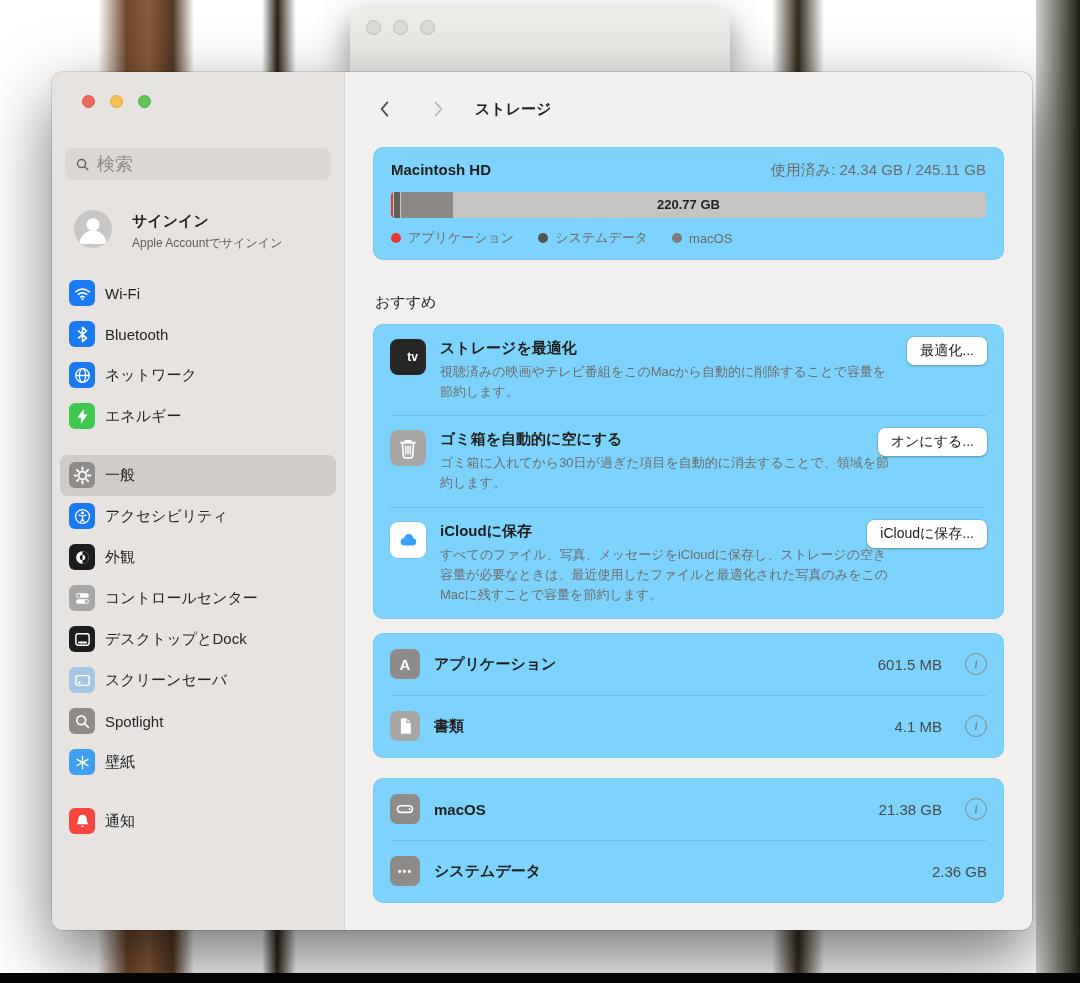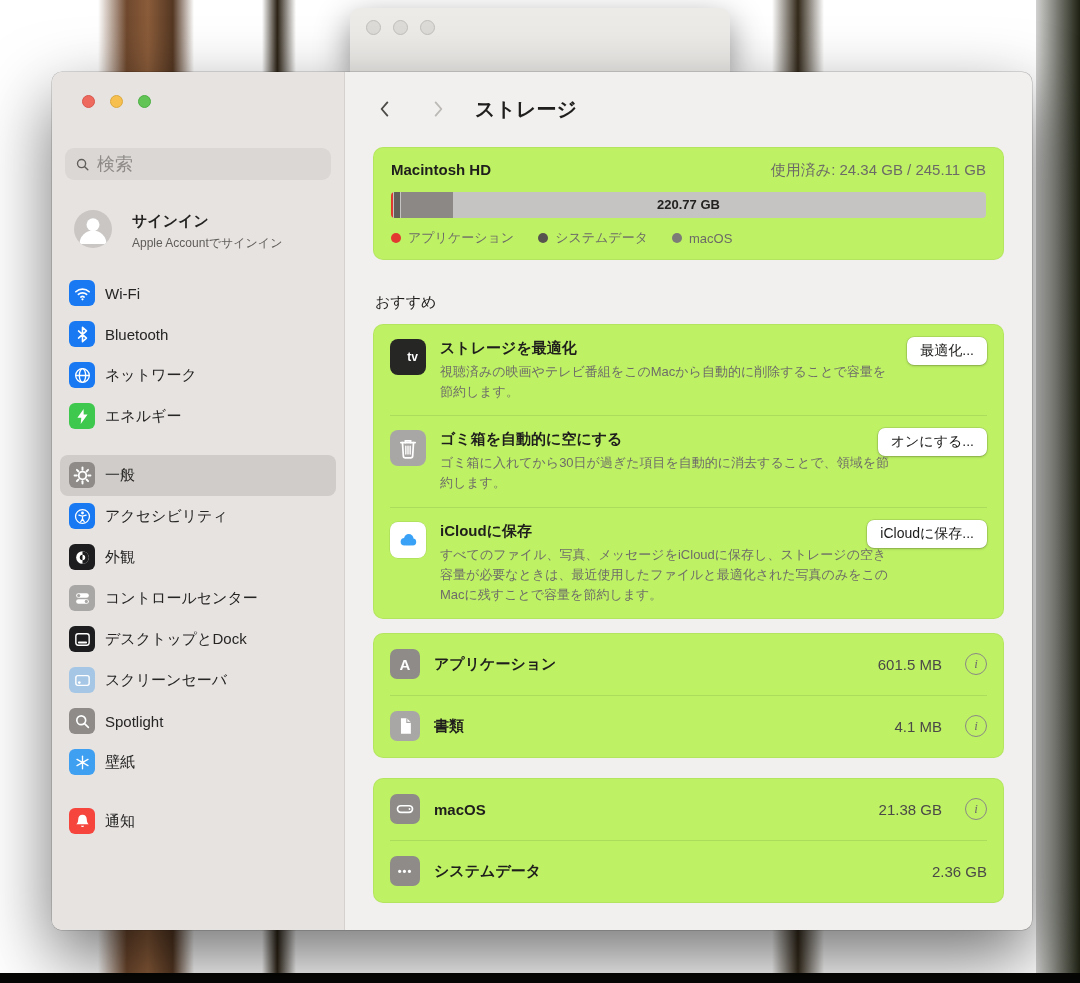--- a/index.html
+++ b/index.html
@@ -58,22 +58,22 @@
   .ic-blue{background:#1879f2;} .ic-green{background:#3fc84e;} .ic-gray{background:#8e8b88;}
   .ic-lightgray{background:#a9a7a5;} .ic-black{background:#1d1d1f;} .ic-paleblue{background:#a5c6e4;}
   .ic-cyan{background:#3f9ff0;} .ic-red{background:#f6453d;}
   .ic-siri{background:conic-gradient(from 220deg,#f85fa8,#ff8a5c,#ffd54f,#7ae07a,#4fc3f7,#b06ef5,#f85fa8);}
   
   .content{flex:1;box-sizing:border-box;padding:0 28px;overflow:hidden;position:relative;}
   .navbar{display:flex;align-items:center;padding-top:22px;height:30px;}
   .nav-btn{width:22px;height:22px;background:none;border:none;padding:0;display:flex;align-items:center;justify-content:center;}
   .nav-btn svg{width:15px;height:18px;}
   .nav-btn + .nav-btn{margin-left:32px;}
-  .page-title{font-size:20px;font-weight:700;color:#1f1e1d;margin:0 16px 0 26px;}
-  .card{background:#bef264;border:1px solid rgba(0,0,0,.05);border-radius:10px;box-sizing:border-box;}
+  .page-title{font-size:15px;font-weight:700;color:#1f1e1d;margin:0 16px 0 26px;}
+  .card{background:#7dd3fc;border:1px solid rgba(0,0,0,.05);border-radius:10px;box-sizing:border-box;}
   .storage-card{margin-top:23px;padding:13px 17px 12px;}
   .storage-top{display:flex;justify-content:space-between;align-items:baseline;}
   .vol-name{font-size:15px;font-weight:600;color:#1f1e1d;}
   .used-label{font-size:15px;color:#6c6a67;}
   .bar{margin-top:12px;height:26px;border-radius:4px;background:#c6c4c2;position:relative;display:flex;overflow:hidden;}
   .seg{height:100%;flex:none;}
   .bar-label{position:absolute;inset:0;text-align:center;line-height:26px;font-size:13px;font-weight:600;color:#232220;}
   .legend{display:flex;gap:24px;margin-top:11px;}
   .legend-item{display:flex;align-items:center;gap:7px;font-size:13px;color:#6c6a67;}
   .dot{width:10px;height:10px;border-radius:50%;flex:none;}

